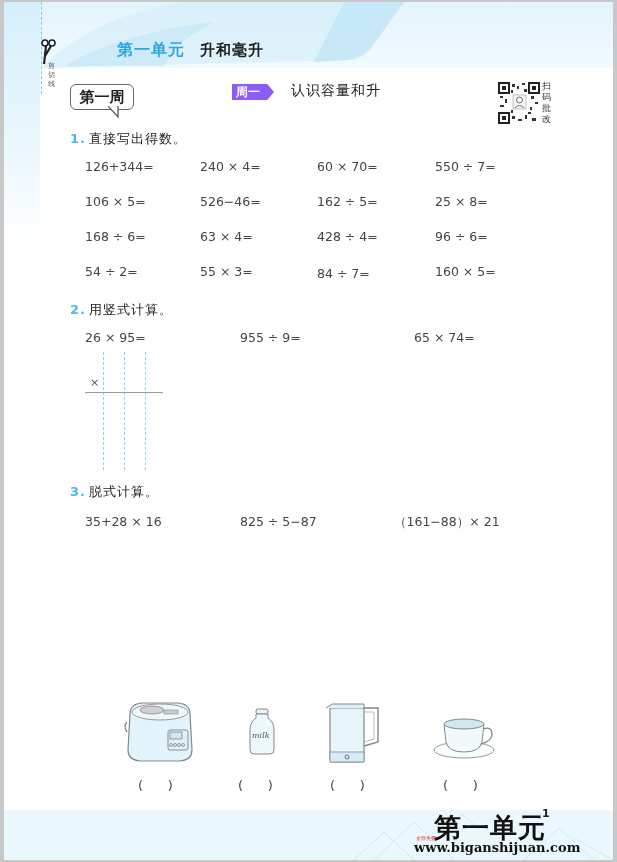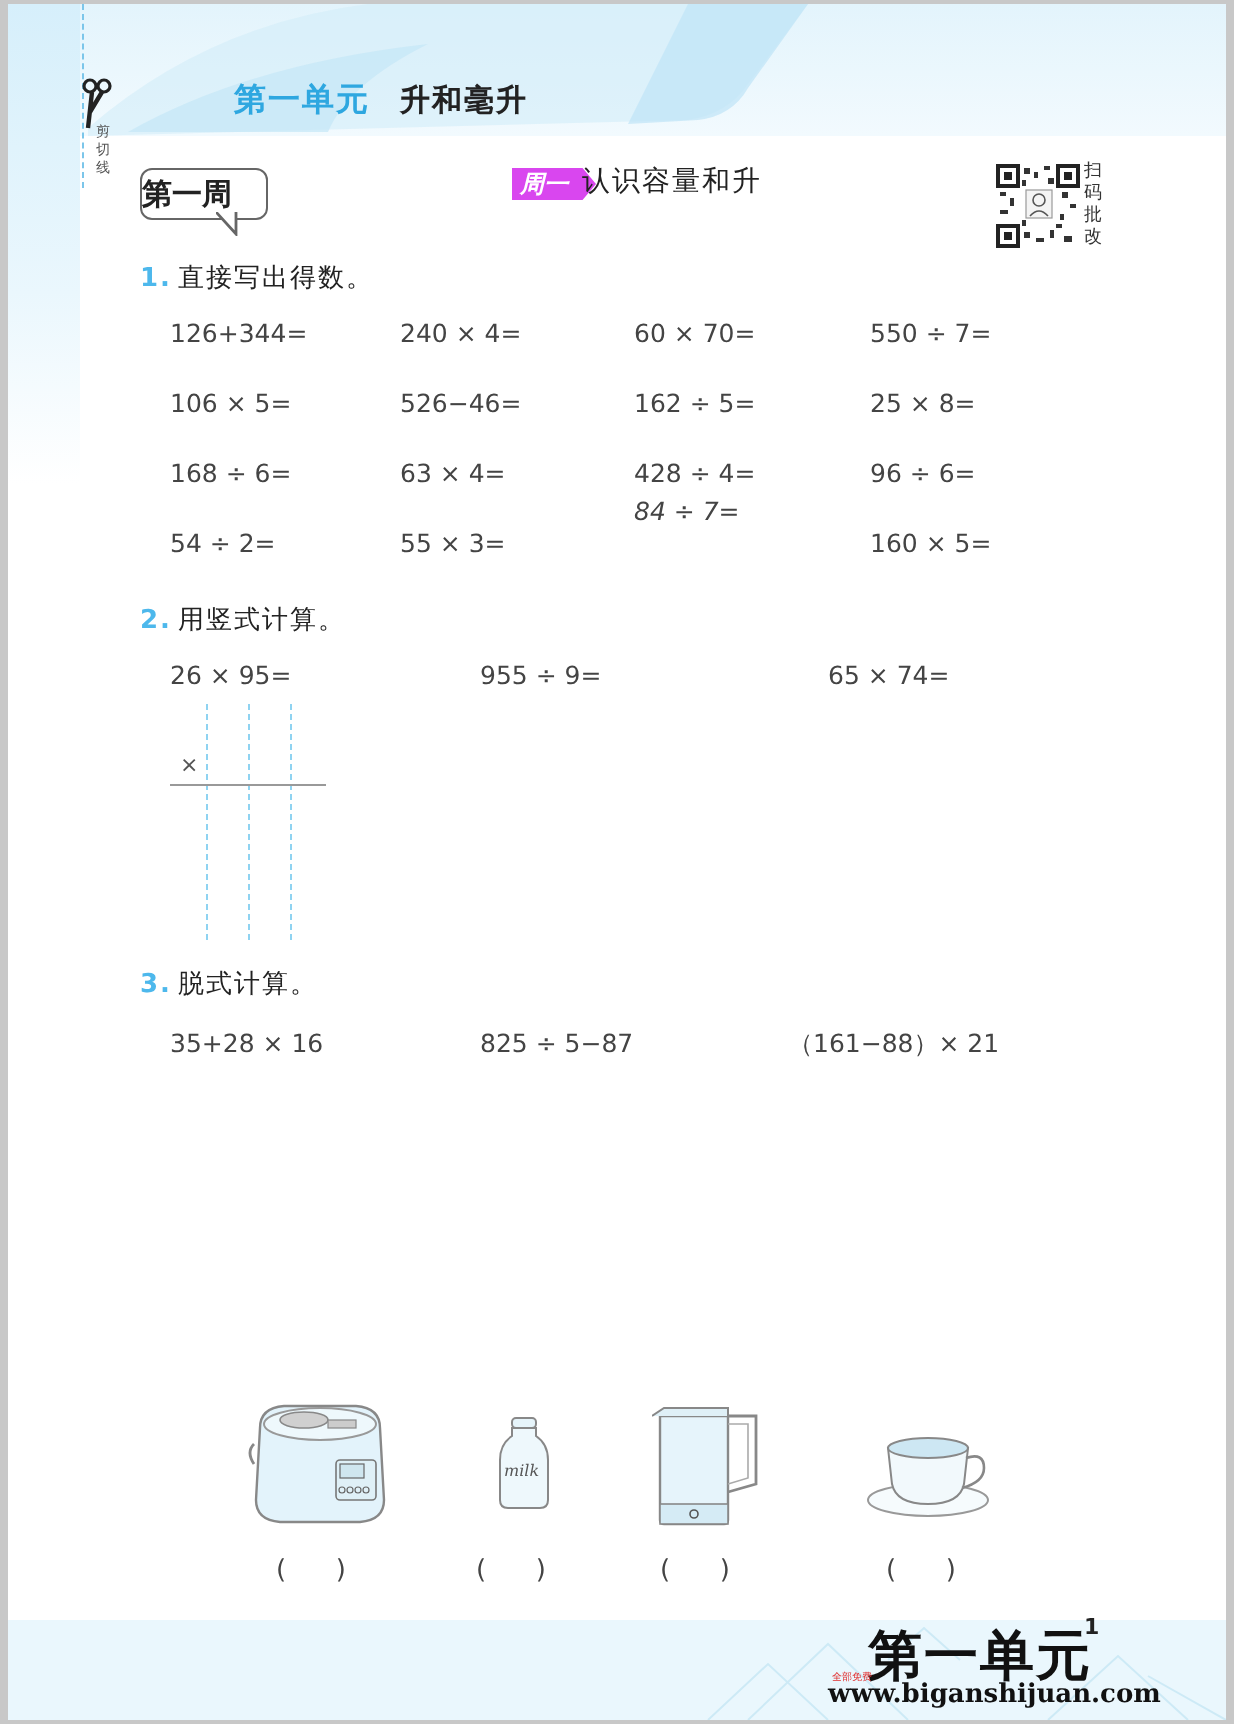--- a/index.html
+++ b/index.html
@@ -36,28 +36,27 @@
     .unit-title {
       position:absolute; left:113px; top:38px; font-size:16px; font-weight:bold;
       color:#2ea7e0; letter-spacing:1px;text-align:center;
     }
     .unit-sub {
       position:absolute; left:196px; top:39px; font-size:15px; color:#222; font-weight:bold; letter-spacing:1px;
     }
     .week-bubble {
       position:absolute; left:66px; top:82px; width:62px; height:24px;
       border:1.5px solid #666; border-radius:6px; background:#fff;
-      font-size:15px; font-weight:bold; color:#222; text-align:left; line-height:24px;
+      font-size:15px; font-weight:bold; color:#222; text-align:center; line-height:24px;
     }
     .week-tail { position:absolute; left:104px; top:104px; width:14px; height:12px; }
     .day-tag {
-      position:absolute; left:252px; top:82px; height:16px; padding:0 14px 0 4px;
-      background:#d946ef; color:#fff; font-size:12px; line-height:16px; font-weight:bold;
+      position:absolute; left:228px; top:82px; height:16px; padding:0 14px 0 4px;
+      background:#8b5cf6; color:#fff; font-size:12px; line-height:16px; font-weight:bold;
       clip-path:polygon(0 0, 84% 0, 100% 50%, 84% 100%, 0 100%);
-      font-style:italic;
     }
     .day-title {
       position:absolute; left:287px; top:80px; font-size:14px; color:#222; letter-spacing:1px;
     }
     .qr { position:absolute; left:494px; top:80px; width:42px; height:42px; }
     .qr-label {
       position:absolute; left:538px; top:79px; width:10px; font-size:9px; line-height:11px; color:#333;
     }
     .section-head {
       position:absolute; left:66px; font-size:13px; color:#222; letter-spacing:1px;
@@ -171,21 +170,21 @@
     <span class="expr" style="left:313px; top:192px;">162 ÷ 5=</span>
     <span class="expr" style="left:431px; top:192px;">25 × 8=</span>
 
     <span class="expr" style="left:81px; top:227px;">168 ÷ 6=</span>
     <span class="expr" style="left:196px; top:227px;">63 × 4=</span>
     <span class="expr" style="left:313px; top:227px;">428 ÷ 4=</span>
     <span class="expr" style="left:431px; top:227px;">96 ÷ 6=</span>
 
     <span class="expr" style="left:81px; top:262px;">54 ÷ 2=</span>
     <span class="expr" style="left:196px; top:262px;">55 × 3=</span>
-    <span class="expr" style="left:313px; top:246px;font-style:italic;">84 ÷ 7=</span>
+    <span class="expr" style="left:313px; top:264px;">84 ÷ 7=</span>
     <span class="expr" style="left:431px; top:262px;">160 × 5=</span>
   </div>
 
   <div class="section-head" style="top:299px;">
     <span class="num">2.</span><span>用竖式计算。</span>
   </div>
   <span class="expr" style="left:81px; top:328px;">26 × 95=</span>
   <span class="expr" style="left:236px; top:328px;">955 ÷ 9=</span>
   <span class="expr" style="left:410px; top:328px;">65 × 74=</span>
   <div class="vgrid" style="left:81px;">

